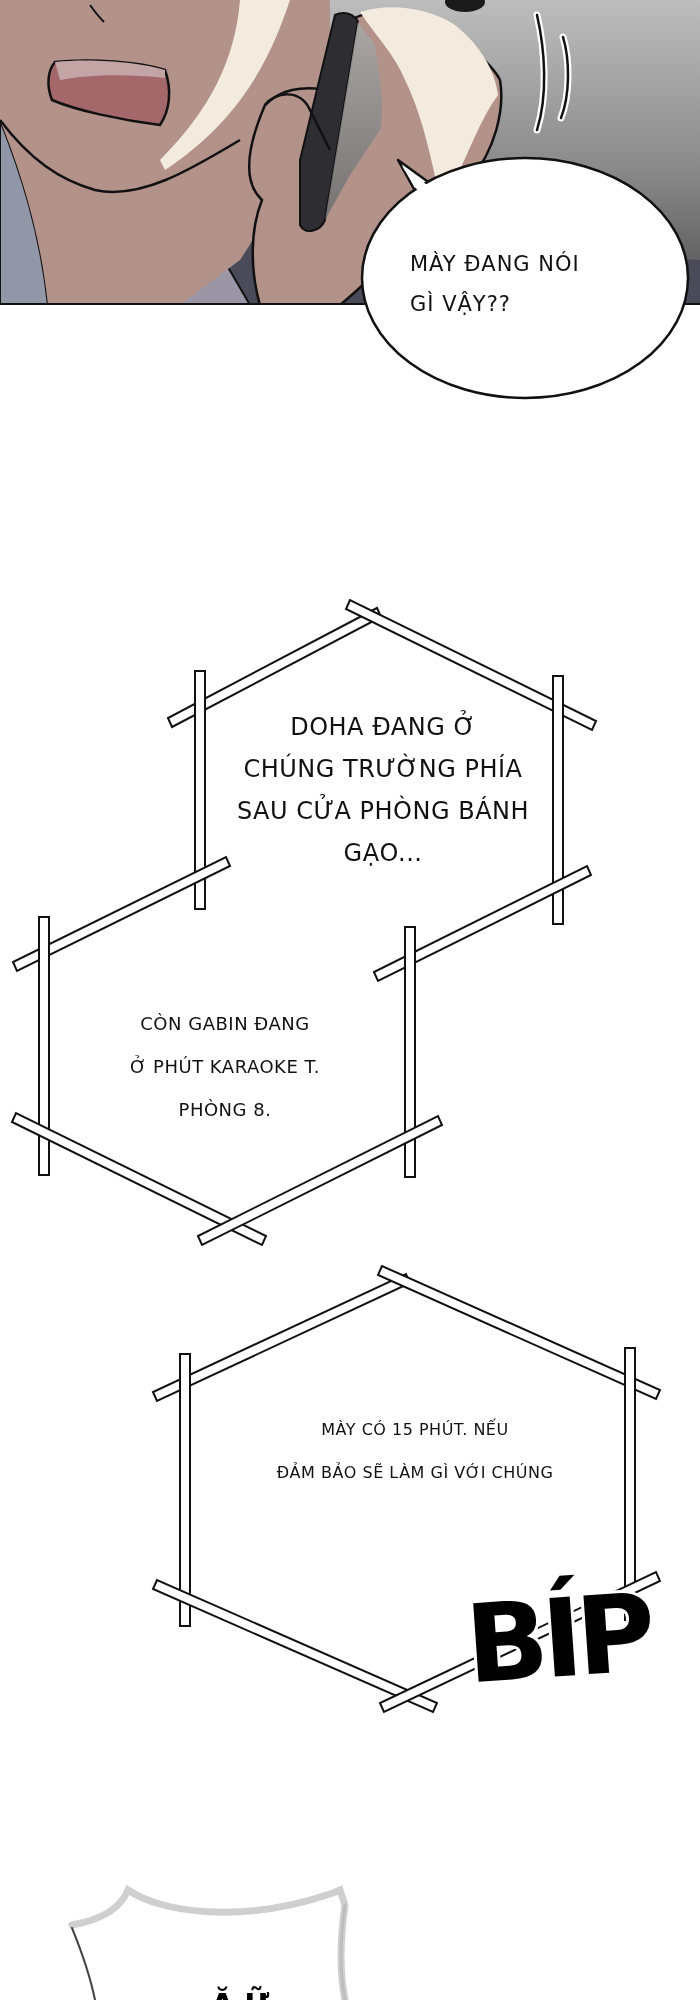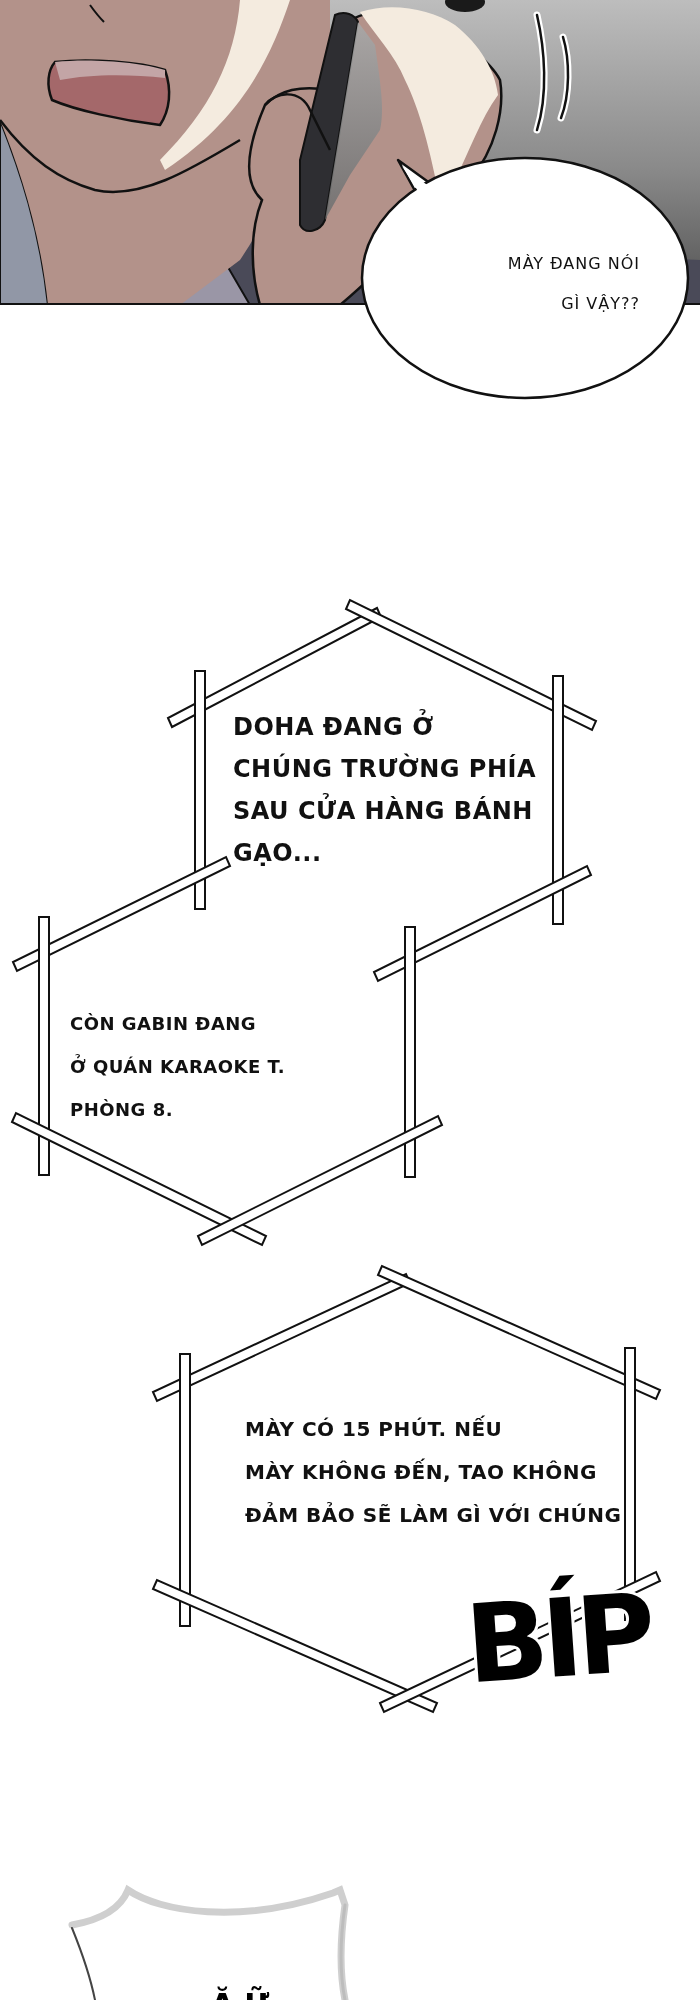--- a/index.html
+++ b/index.html
@@ -1,29 +1,29 @@
 <!DOCTYPE html>
 <html><head>
   <meta charset="utf-8">
   <style>
     html, body { margin: 0; padding: 0; background: #ffffff; }
     body { width: 700px; height: 2000px; position: relative; overflow: hidden;
            font-family: "DejaVu Sans", sans-serif; }
     .page { position: absolute; left: 0; top: 0; width: 700px; height: 2000px; background: #fff; }
     .art { position: absolute; left: 0; top: 0; width: 700px; height: 2000px; }
-    .caption { position: absolute; color: #111;
-               font-family: "DejaVu Sans", sans-serif; font-weight: bold;
+    .caption { position: absolute; text-align: center; color: #111;
+               font-family: "DejaVu Sans", sans-serif; font-weight: normal;
                letter-spacing: 0.5px; }
     .caption .line { display: block; white-space: nowrap; }
     .cap1 { left: 233px; top: 706px; width: 300px; font-size: 24px; line-height: 42px; }
     .cap2 { left: 70px;  top: 1002px; width: 310px; font-size: 18px; line-height: 43px; }
-    .cap3 { left: 245px; top: 1408px; width: 340px; font-size: 20px; line-height: 43px; }
+    .cap3 { left: 245px; top: 1408px; width: 340px; font-size: 16px; line-height: 43px; }
     .bubble-text { position: absolute; left: 410px; top: 244px; width: 230px;
-                   text-align: right; font-family: "DejaVu Sans", sans-serif;
-                   font-size: 16px; line-height: 40px; color: #111; letter-spacing: 1px; }
+                   text-align: left; font-family: "DejaVu Sans", sans-serif;
+                   font-size: 21px; line-height: 40px; color: #111; letter-spacing: 1px; }
     .bubble-text .line { display: block; white-space: nowrap; }
     .sfx { position: absolute; left: 466px; top: 1570px; width: 160px; height: 140px;
            font-family: "DejaVu Sans", sans-serif; font-weight: bold; font-size: 108px;
            line-height: 140px; color: #000; letter-spacing: -6px;
            transform: rotate(-4deg); transform-origin: center;
            -webkit-text-stroke: 0; text-shadow:
              3px 0 #fff, -3px 0 #fff, 0 3px #fff, 0 -3px #fff,
              2px 2px #fff, -2px -2px #fff, 2px -2px #fff, -2px 2px #fff; }
     .bottom-text { position: absolute; left: 170px; top: 1985px; width: 140px; height: 15px;
                    overflow: hidden; font-family: "DejaVu Sans", sans-serif; font-weight: bold;
@@ -134,33 +134,32 @@
   </svg>
 
   <div class="bubble-text">
     <span class="line">MÀY ĐANG NÓI</span>
     <span class="line">GÌ VẬY??</span>
   </div>
 
   <div class="caption cap1">
     <span class="line">DOHA ĐANG Ở</span>
     <span class="line">CHÚNG TRƯỜNG PHÍA</span>
-    <span class="line">SAU CỬA HÀNG BÁNH</span>
+    <span class="line">SAU CỬA PHÒNG BÁNH</span>
     <span class="line">GẠO...</span>
   </div>
 
   <div class="caption cap2">
     <span class="line">CÒN GABIN ĐANG</span>
-    <span class="line">Ở QUÁN KARAOKE T.</span>
+    <span class="line">Ở PHÚT KARAOKE T.</span>
     <span class="line">PHÒNG 8.</span>
   </div>
 
   <div class="caption cap3">
     <span class="line">MÀY CÓ 15 PHÚT. NẾU</span>
-    <span class="line">MÀY KHÔNG ĐẾN, TAO KHÔNG</span>
     <span class="line">ĐẢM BẢO SẼ LÀM GÌ VỚI CHÚNG</span>
   </div>
 
   <div class="sfx">BÍP</div>
 
   <div class="bottom-text">Ă Ữ</div>
 
 </div>
 
 </body></html>

